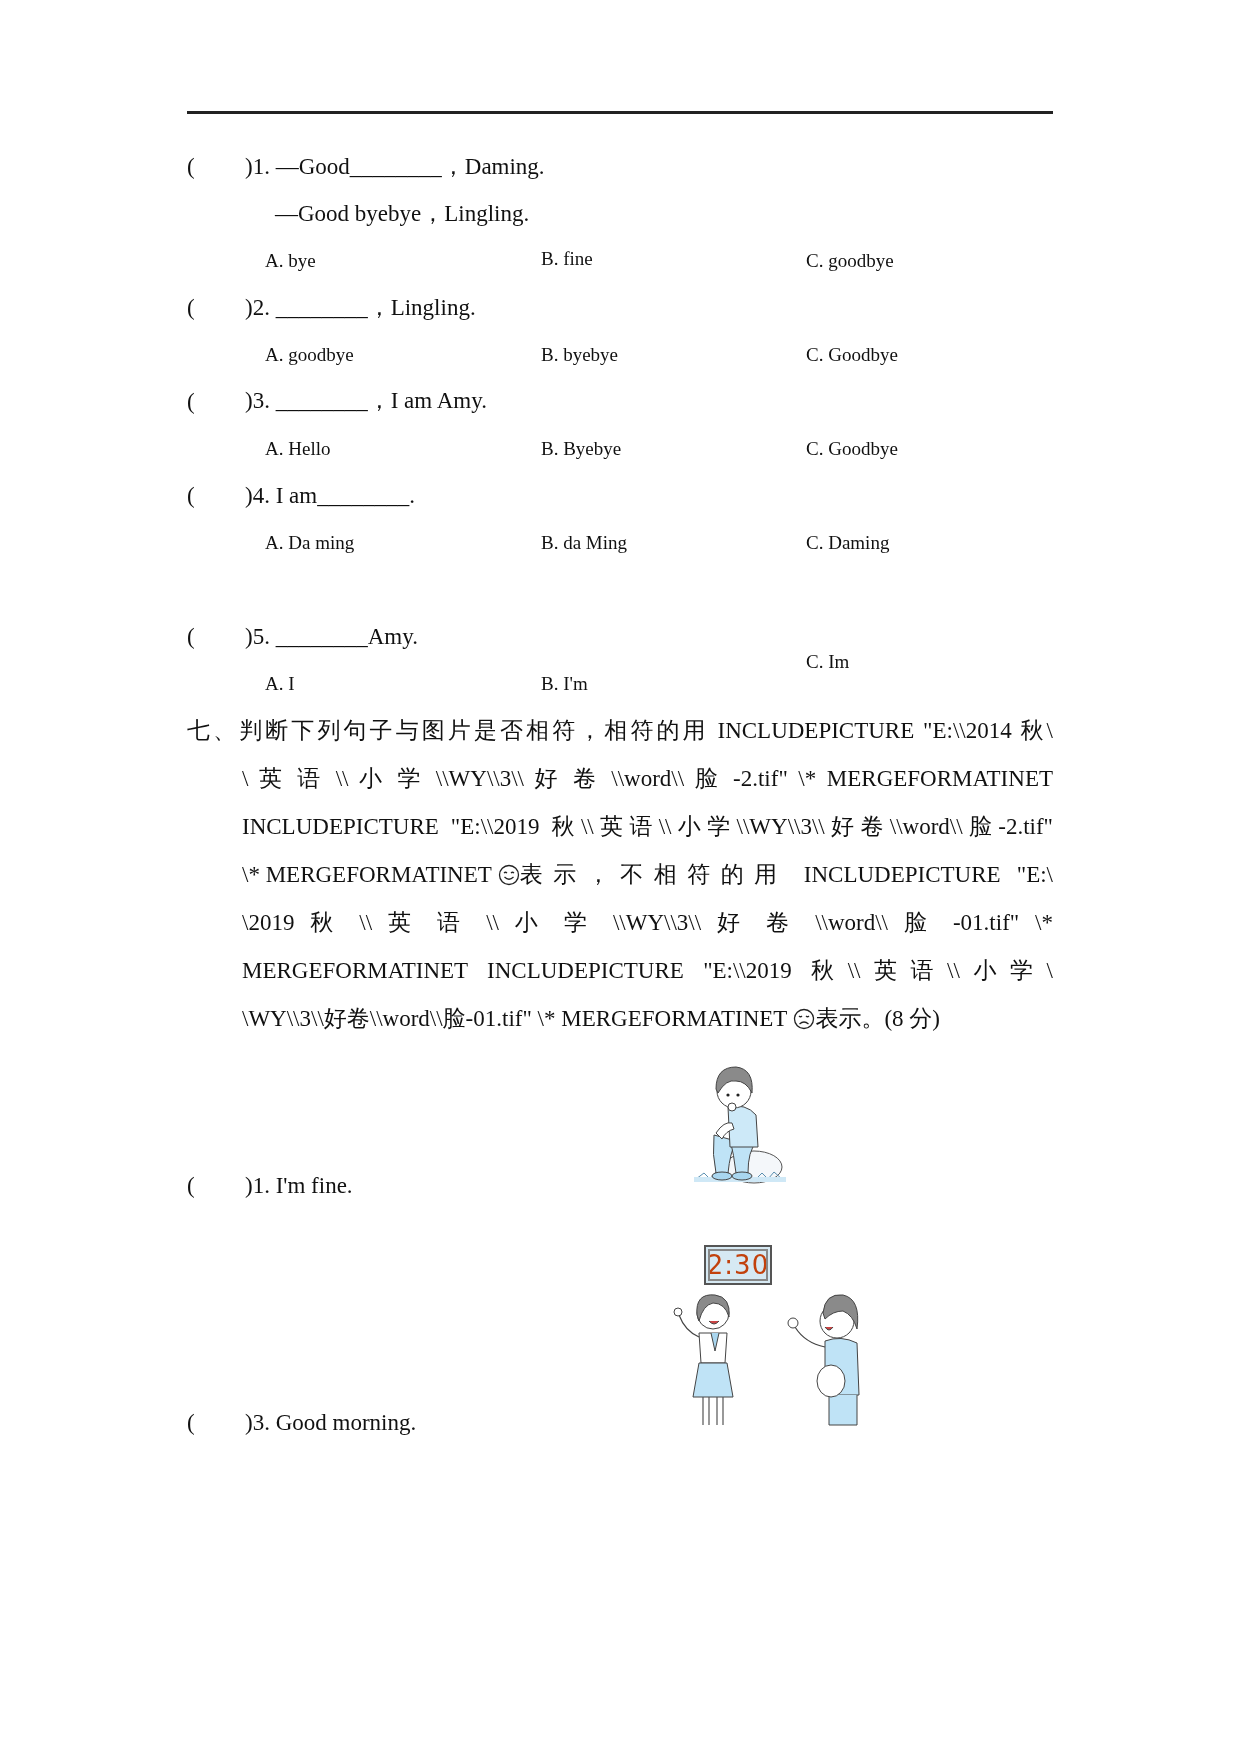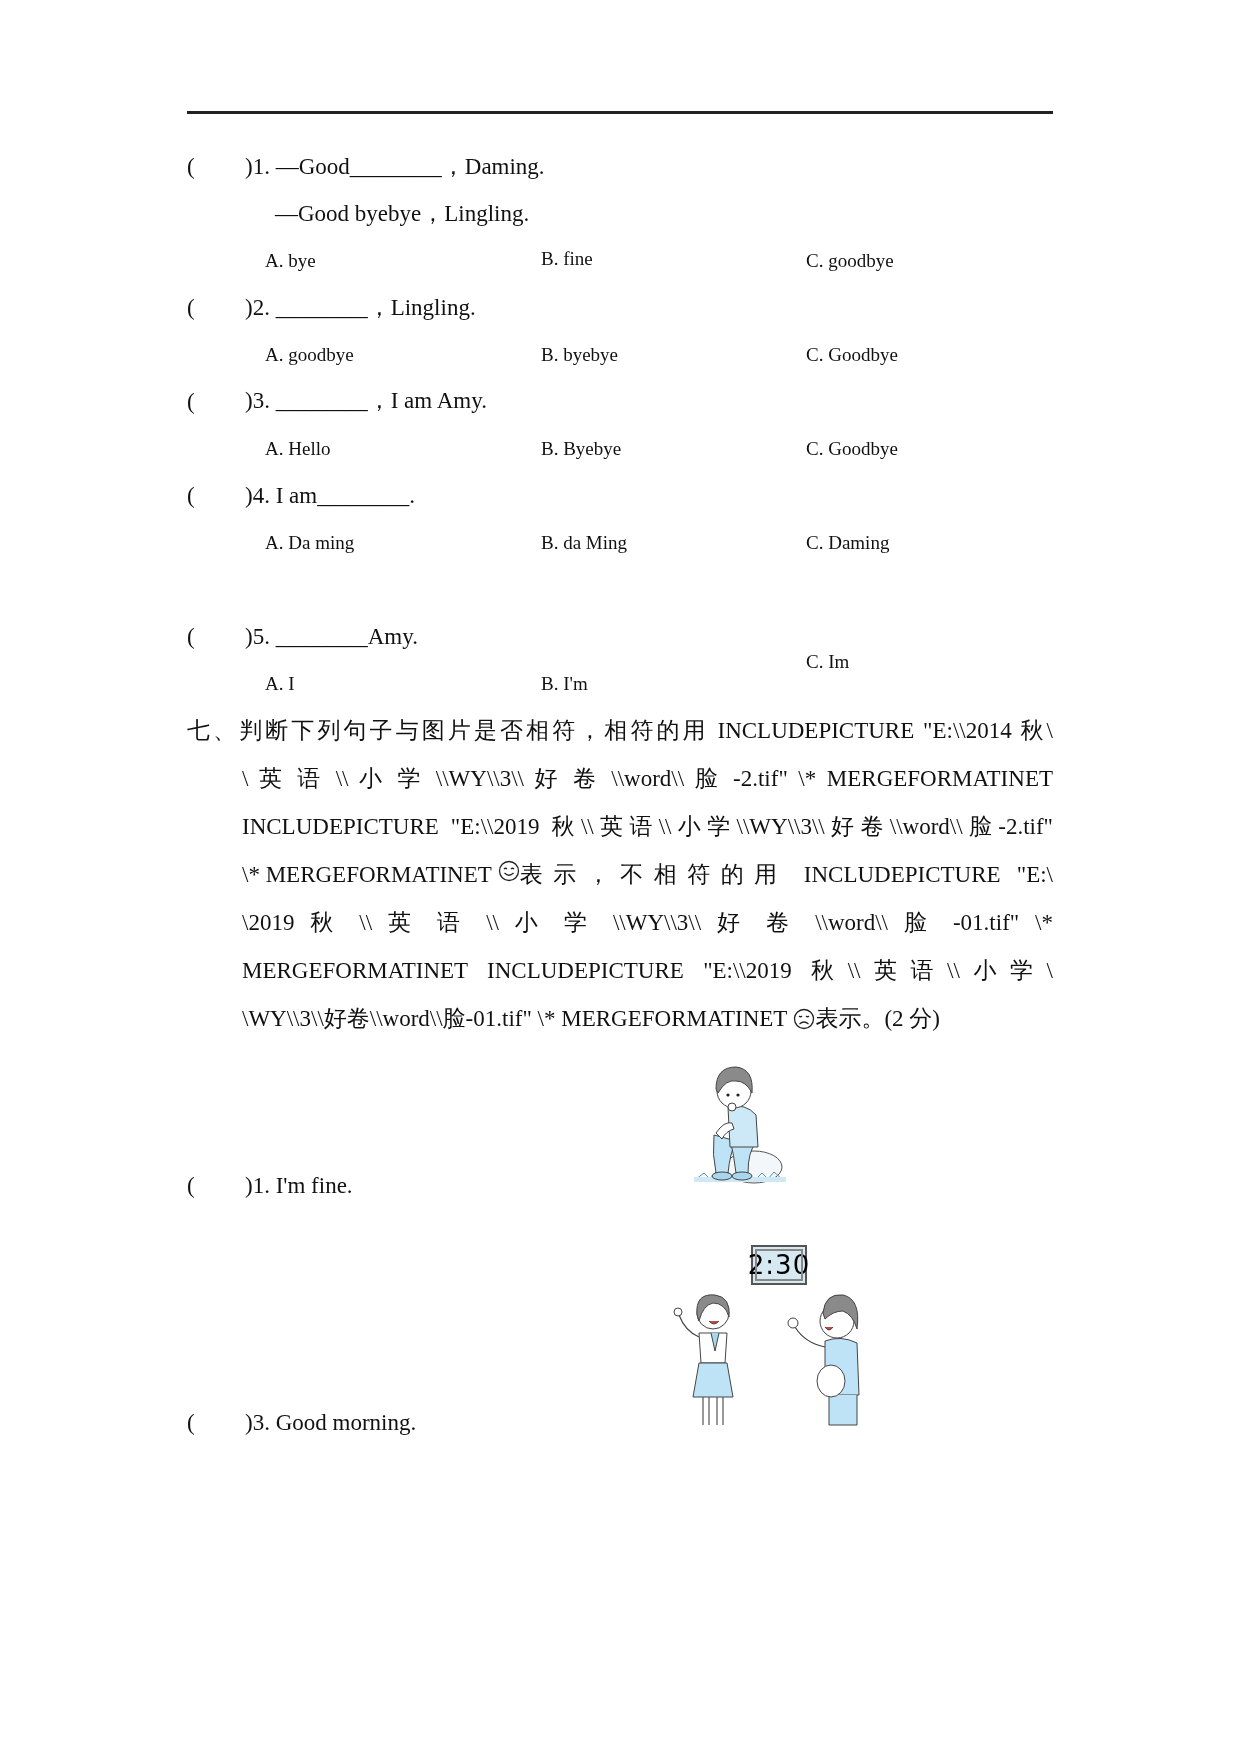--- a/index.html
+++ b/index.html
@@ -55,41 +55,41 @@
   <span class="line" style="left:245px;top:622px">)5. ________Amy.</span>
   <span class="opt" style="left:265px;top:669px">A. I</span>
   <span class="opt" style="left:541px;top:669px">B. I'm</span>
   <span class="opt" style="left:806px;top:647px">C. Im</span>
 </div>
 
 <div>
   <span class="line" style="left:187px;top:716px;width:866px;text-align:justify;text-align-last:justify">七、判断下列句子与图片是否相符，相符的用 INCLUDEPICTURE "E:\\2014 秋\</span>
   <span class="line" style="left:242px;top:764px;width:811px;text-align:justify;text-align-last:justify">\ 英 语 \\ 小 学 \\WY\\3\\ 好 卷 \\word\\ 脸 -2.tif"  \*  MERGEFORMATINET</span>
   <span class="line" style="left:242px;top:812px;width:811px;text-align:justify;text-align-last:justify">INCLUDEPICTURE    "E:\\2019 秋\\英语\\小学\\WY\\3\\好卷\\word\\脸-2.tif"</span>
-  <div class="line" style="left:242px;top:860px;width:811px;display:flex;align-items:flex-start;">
+  <div class="line" style="left:242px;top:860px;width:811px;display:flex;align-items:center;">
     <span>\*  MERGEFORMATINET</span>
     <svg class="face" style="margin-left:6px" viewBox="0 0 22 22">
       <circle cx="11" cy="11" r="9.5" fill="none" stroke="#222" stroke-width="1.3"></circle>
       <path d="M6 9 Q7.5 7.5 9 9" fill="none" stroke="#222" stroke-width="1.2"></path>
       <path d="M13 9 Q14.5 7.5 16 9" fill="none" stroke="#222" stroke-width="1.2"></path>
       <path d="M6.5 13 Q11 17.5 15.5 13" fill="none" stroke="#222" stroke-width="1.2"></path>
     </svg>
     <span style="flex:1;text-align:justify;text-align-last:justify">表示，不相符的用  INCLUDEPICTURE  "E:\</span>
   </div>
   <span class="line" style="left:242px;top:908px;width:811px;text-align:justify;text-align-last:justify">\2019  秋  \\  英  语  \\  小  学  \\WY\\3\\  好  卷  \\word\\  脸  -01.tif"   \*</span>
   <span class="line" style="left:242px;top:956px;width:811px;text-align:justify;text-align-last:justify">MERGEFORMATINET   INCLUDEPICTURE    "E:\\2019 秋\\英语\\小学\</span>
   <div class="line" style="left:242px;top:1004px;display:flex;align-items:center;">
     <span>\WY\\3\\好卷\\word\\脸-01.tif"  \*  MERGEFORMATINET</span>
     <svg class="face" style="margin-left:6px" viewBox="0 0 22 22">
       <circle cx="11" cy="11" r="9.5" fill="none" stroke="#222" stroke-width="1.3"></circle>
       <path d="M6 8 Q7.5 9.5 9 8" fill="none" stroke="#222" stroke-width="1.2"></path>
       <path d="M13 8 Q14.5 9.5 16 8" fill="none" stroke="#222" stroke-width="1.2"></path>
       <path d="M6.5 16 Q11 12 15.5 16" fill="none" stroke="#222" stroke-width="1.2"></path>
     </svg>
-    <span>表示。(2 分)</span>
+    <span>表示。(8 分)</span>
   </div>
 </div>
 
 <svg class="pic" style="left:686px;top:1055px" width="110" height="135" viewBox="0 0 110 135">
   <ellipse cx="68" cy="112" rx="28" ry="16" fill="#f4f7fa" stroke="#555" stroke-width="1"></ellipse>
   <path d="M10 124 L18 118 L24 124 L30 117 L36 124 M70 124 L76 118 L82 124 L88 117 L96 124" stroke="#5a8fb0" stroke-width="1" fill="none"></path>
   <rect x="8" y="122" width="92" height="5" fill="#cfe8f6"></rect>
   <path d="M28 80 Q26 100 30 118 L42 118 Q44 98 50 86 Z" fill="#bfe3f6" stroke="#444" stroke-width="1"></path>
   <path d="M44 84 Q48 100 50 118 L62 118 Q62 96 70 88 Z" fill="#bfe3f6" stroke="#444" stroke-width="1"></path>
   <ellipse cx="36" cy="121" rx="10" ry="4" fill="#a9d6ef" stroke="#444" stroke-width="1"></ellipse>
@@ -99,21 +99,21 @@
   <circle cx="48" cy="36" r="17" fill="#fff" stroke="#444" stroke-width="1"></circle>
   <path d="M30 34 Q30 12 50 12 Q68 14 66 38 Q60 26 50 26 Q40 24 32 38 Z" fill="#8a8a8a" stroke="#444" stroke-width="1"></path>
   <circle cx="42" cy="40" r="1.6" fill="#222"></circle>
   <circle cx="52" cy="40" r="1.6" fill="#222"></circle>
   <circle cx="46" cy="52" r="4" fill="#fff" stroke="#444" stroke-width="1"></circle>
 </svg>
 
 <div class="line paren" style="left:187px;top:1171px">(</div>
 <div class="line" style="left:245px;top:1171px">)1. I'm fine.</div>
 
-<div class="pic" style="left:751px;top:1245px;width:56px;height:40px;border:2px solid #555;background:#d6e9f3;box-sizing:border-box;display:flex;align-items:center;justify-content:center;outline:2px solid #888;outline-offset:-6px;font-family:'DejaVu Sans',sans-serif;font-size:26px;color:#000000;letter-spacing:1px;">2:30</div>
+<div class="pic" style="left:704px;top:1245px;width:68px;height:40px;border:2px solid #555;background:#d6e9f3;box-sizing:border-box;display:flex;align-items:center;justify-content:center;outline:2px solid #888;outline-offset:-6px;font-family:'DejaVu Sans',sans-serif;font-size:26px;color:#c2410c;letter-spacing:1px;">2:30</div>
 <svg class="pic" style="left:665px;top:1285px" width="230" height="145" viewBox="0 0 230 145">
 
   <circle cx="48" cy="28" r="16" fill="#fff" stroke="#444" stroke-width="1"></circle>
   <path d="M32 30 Q30 8 50 10 Q66 12 64 32 Q60 18 48 18 Q38 20 34 36 Z" fill="#8a8a8a" stroke="#444" stroke-width="1"></path>
   <path d="M44 36 Q49 42 54 36" fill="#c44" stroke="#444" stroke-width="1"></path>
   <path d="M34 48 L62 48 L60 78 L36 78 Z" fill="#fff" stroke="#444" stroke-width="1"></path>
   <path d="M46 48 L50 66 L54 48" fill="#a9d6ef" stroke="#444" stroke-width="1"></path>
   <path d="M34 78 L62 78 L68 112 L28 112 Z" fill="#bfe3f6" stroke="#444" stroke-width="1"></path>
   <path d="M38 112 L38 140 M44 112 L44 140 M52 112 L52 140 M58 112 L58 140" stroke="#555" stroke-width="1.2"></path>
   <path d="M34 52 Q20 46 14 30" fill="none" stroke="#444" stroke-width="1.2"></path>

